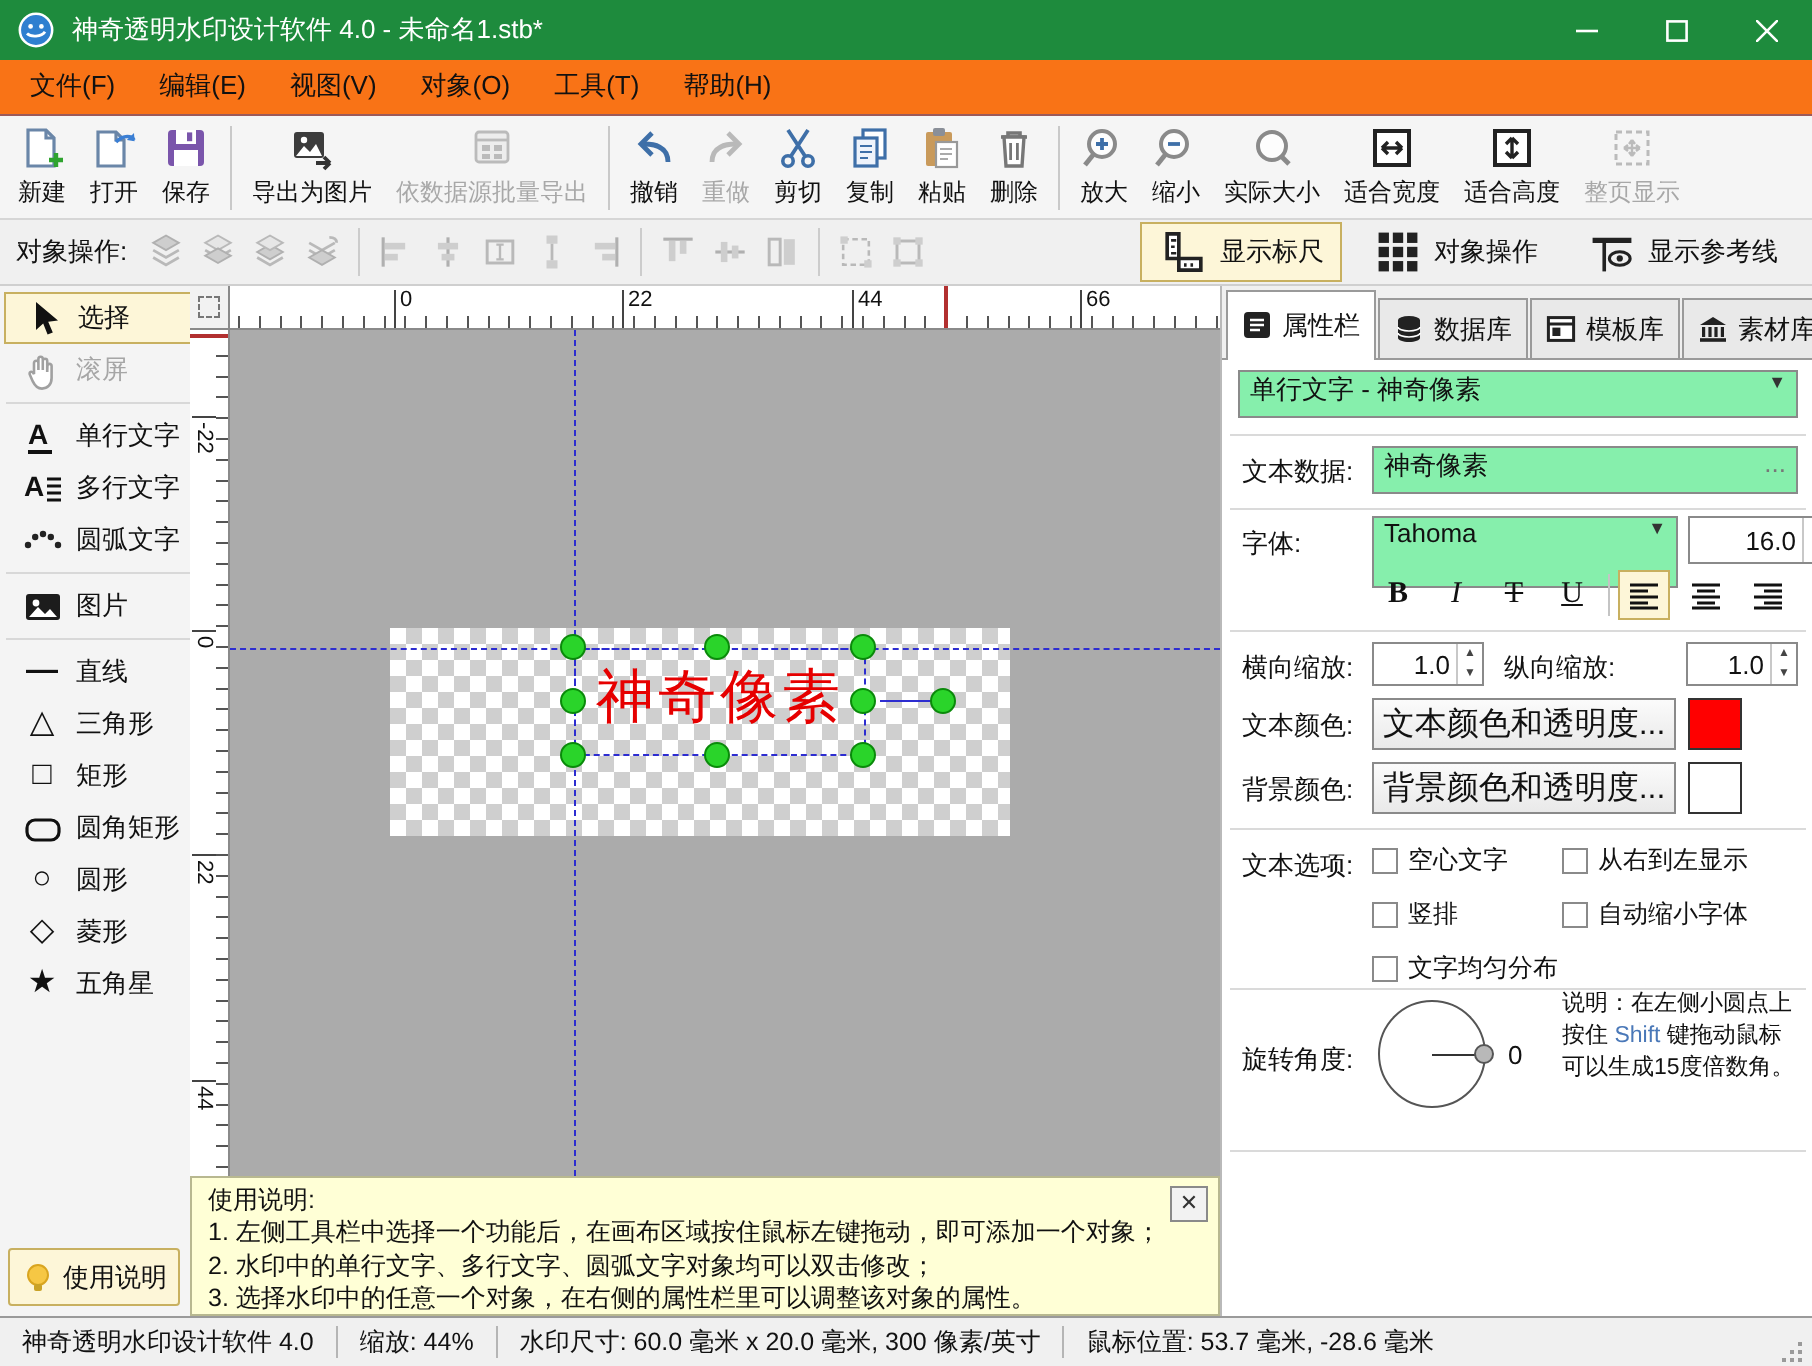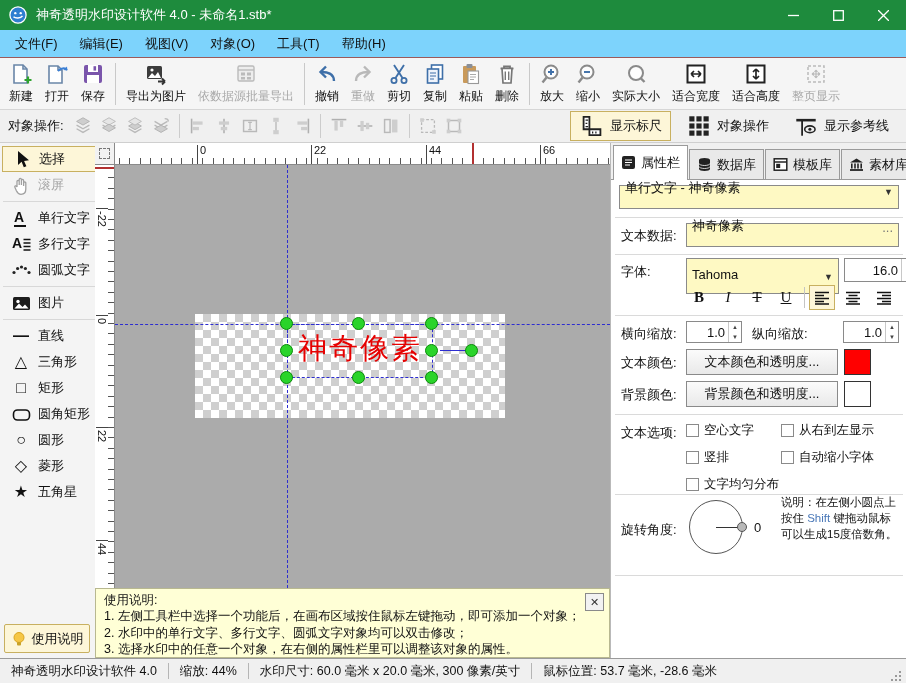--- a/index.html
+++ b/index.html
@@ -9,22 +9,22 @@
 
   
   #titlebar{position:absolute;left:0;top:0;width:906px;height:30px;background:#1e8b3d;
             display:flex;align-items:center;color:#fff}
   #titlebar .logo{width:18px;height:18px;margin-left:9px}
   #titlebar .ttl{margin-left:9px;font-size:13px}
   #titlebar .wctl{margin-left:auto;display:flex;height:30px}
   .wbtn{width:45px;height:30px;display:flex;align-items:center;justify-content:center}
 
   
-  #menubar{position:absolute;left:0;top:30px;width:906px;height:27px;background:#7dd3fc;
-           display:flex;align-items:center;padding-left:4px}
+  #menubar{position:absolute;left:0;top:30px;width:906px;height:27px;background:#f97316;
+           display:flex;align-items:flex-start;padding-left:4px}
   .mitem{padding:4px 11px}
 
   
   #toolbar{position:absolute;left:0;top:57px;width:906px;height:53px;background:#f5f5f5;
            border-top:1px solid #9c5a5a;border-bottom:1px solid #d6d6d6;
            display:flex;align-items:center;padding:0 3px}
   .tb{display:flex;flex-direction:column;align-items:center;justify-content:center;
       height:48px;padding:1px 6px;font-size:12px;gap:2px;white-space:nowrap}
   .tb svg{width:24px;height:24px}
   .tb.disabled{color:#a8a8a8}
@@ -92,34 +92,34 @@
   #rightpanel{position:absolute;left:610px;top:143px;width:296px;height:515px;background:#ffffff;
       border-left:1px solid #b9b9b9;font-size:13px}
   #rptabs{position:absolute;left:0;top:0;width:296px;height:37px;background:#f0f0f0;
       display:flex;align-items:flex-end;padding-left:2px;border-bottom:1px solid #9a9a9a}
   .rtab{display:flex;align-items:center;gap:5px;padding:0 7px;height:30px;background:#e9e9e9;
       border:1px solid #9a9a9a;border-bottom:none;margin-right:1px;white-space:nowrap}
   .rtab.active{background:#ffffff;height:35px;margin-bottom:-1px;padding-bottom:1px}
   .rtab svg{width:15px;height:15px}
   .rpsep{position:absolute;left:4px;width:288px;height:1px;background:#dadada}
   .rlabel{position:absolute;left:10px;white-space:nowrap}
-  .field{position:absolute;border:1px solid #8a8a8a;background:#fef9c3;display:flex;
-      align-items:flex-end;padding:11px 5px;white-space:nowrap}
+  .field{position:absolute;border:1px solid #8a8a8a;background:#86efac;display:flex;
+      align-items:flex-start;padding:0 5px;white-space:nowrap}
   .field .caret{margin-left:auto;font-size:9px;color:#333}
   .field .more{margin-left:auto;color:#777}
   .spin{position:absolute;border:1px solid #8a8a8a;background:#fff;display:flex;align-items:stretch}
   .spin .val{flex:1;display:flex;align-items:center;justify-content:flex-end;padding-right:3px}
   .spin .arr{width:13px;display:flex;flex-direction:column;border-left:1px solid #c8c8c8}
   .spin .arr span{flex:1;display:flex;align-items:center;justify-content:center;font-size:6px;color:#444}
   .fbtn{position:absolute;width:26px;height:25px;border:1px solid transparent;display:flex;
       align-items:center;justify-content:center;font-size:15px}
   .fbtn.active{background:#fdf6d8;border-color:#c8b060}
   .fbtn svg{width:16px;height:16px}
   .pbtn{position:absolute;border:1px solid #8a8a8a;background:linear-gradient(#fbfbfb,#e9e9e9);
-      display:flex;align-items:center;justify-content:center;font-size:13px;white-space:nowrap}
+      display:flex;align-items:center;justify-content:center;font-size:16px;white-space:nowrap}
   .swatch{position:absolute;width:27px;height:26px;border:1px solid #333}
   .cb{position:absolute;display:flex;align-items:center;gap:5px;font-size:12.5px;white-space:nowrap}
   .cb .box{width:13px;height:13px;border:1px solid #8a8a8a;background:#fff;flex:none}
   #rotcircle{position:absolute;left:78px;top:357px;width:54px;height:54px;border:1px solid #555;
       border-radius:50%}
   #rotradius{position:absolute;left:105px;top:384px;width:26px;height:0;border-top:1px solid #333}
   #rotdot{position:absolute;left:126px;top:379px;width:10px;height:10px;border-radius:50%;
       background:#b8b8b8;border:1px solid #555}
   #rotval{position:absolute;left:143px;top:377px}
   #rotnote{position:absolute;left:170px;top:352px;width:121px;font-size:11.5px;line-height:1.38;color:#111}

